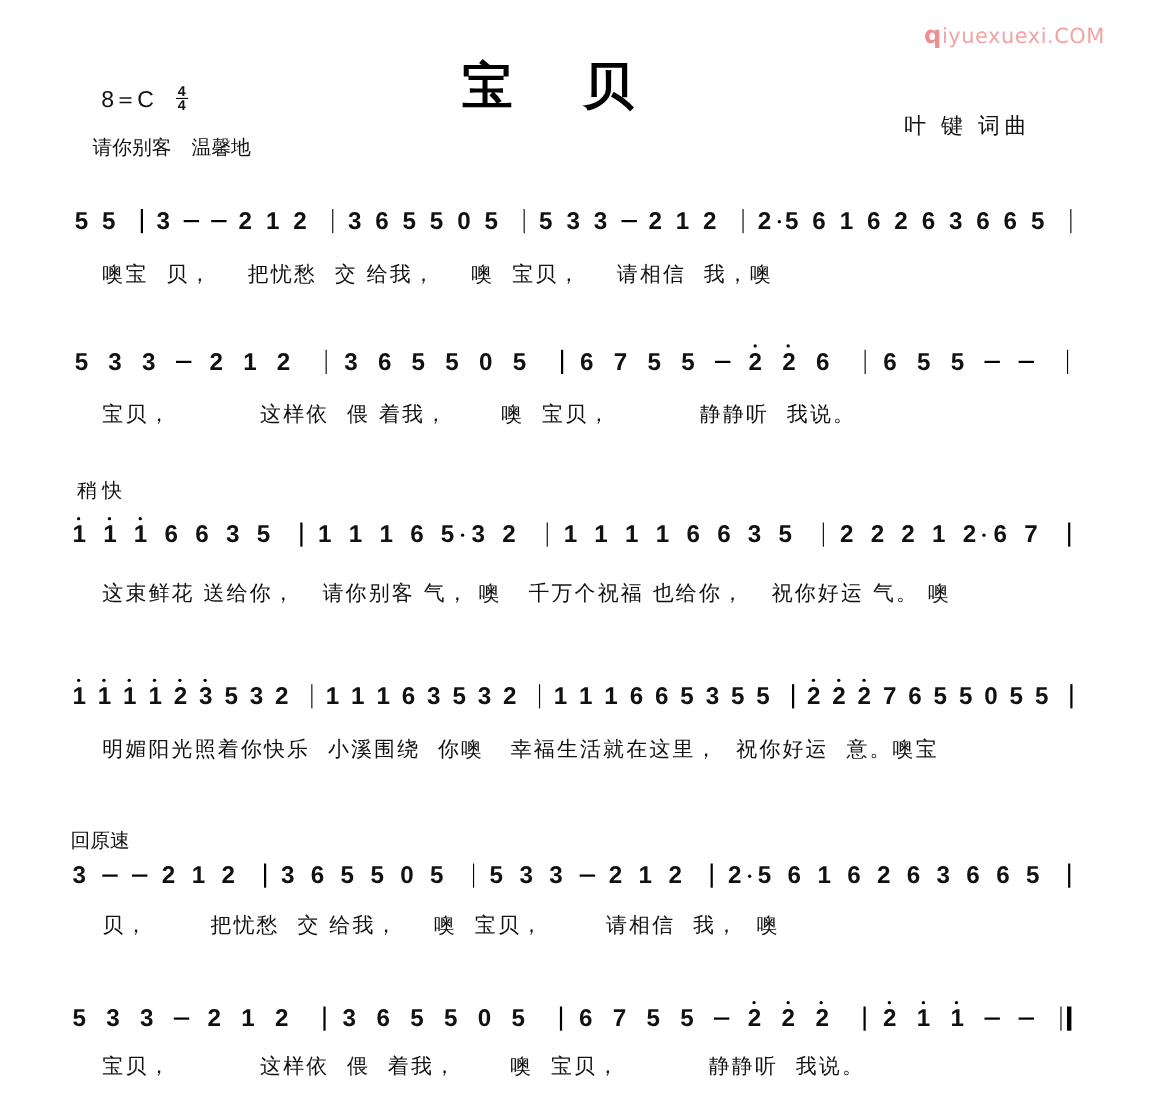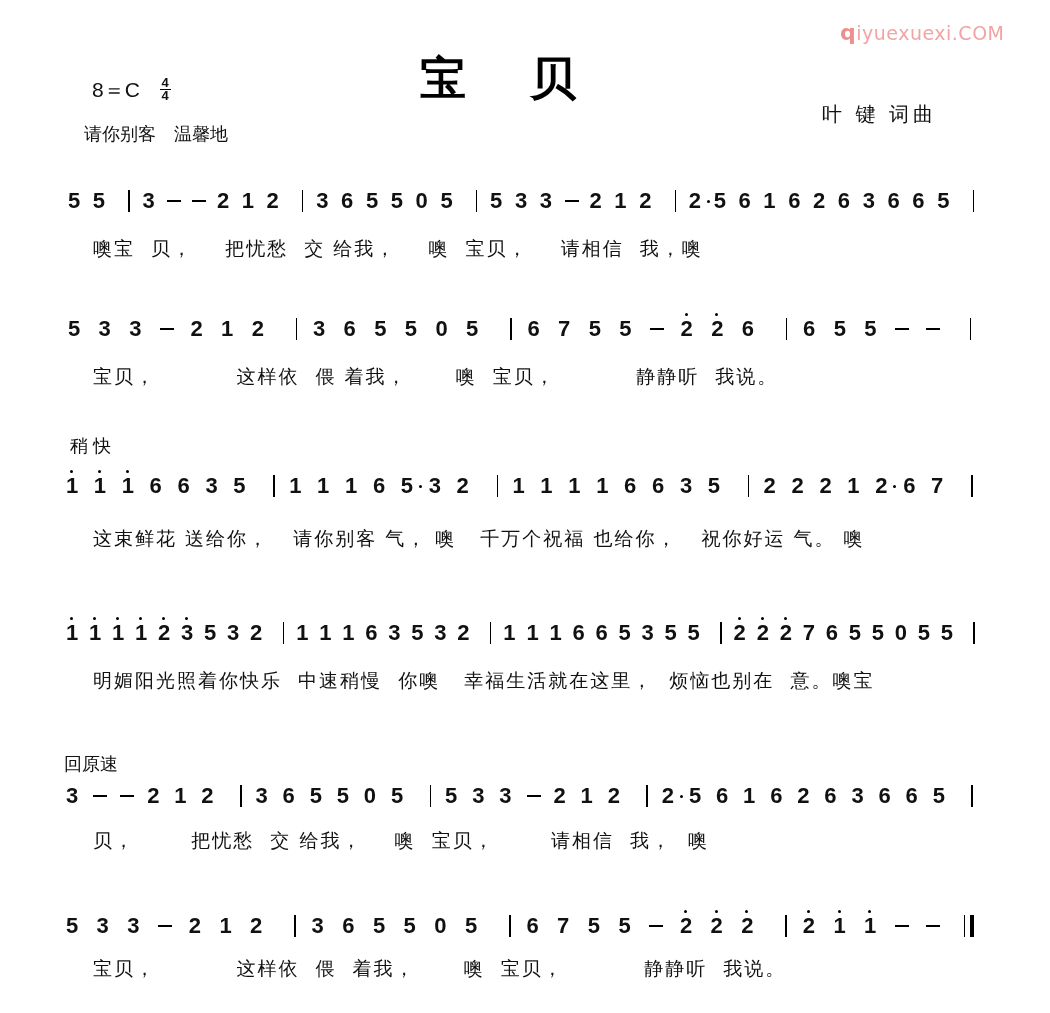--- a/index.html
+++ b/index.html
@@ -257,15 +257,15 @@
     <div class="note" style="left: 831.5px;">1<span class="dot-high"></span></div>
     <div class="note" style="left: 862.2px;">1<span class="dot-high"></span></div>
     <div class="dash" style="left: 894.9px;"></div>
     <div class="dash" style="left: 925.6px;"></div>
     <div class="barline final" style="left: 969.65px;"></div>
   </div>
 
 <div class="abs lyric" style="left:64px;top:236px;">噢宝  贝，    把忧愁  交 给我，    噢  宝贝，    请相信  我，噢</div>
 <div class="abs lyric" style="left:64px;top:364px;">宝贝，          这样依  偎 着我，      噢  宝贝，          静静听  我说。</div>
 <div class="abs lyric" style="left:64px;top:514px;margin-top:12px;">这束鲜花 送给你，   请你别客 气， 噢   千万个祝福 也给你，   祝你好运 气。 噢</div>
-<div class="abs lyric" style="left:64px;top:668px;">明媚阳光照着你快乐  中速稍慢  你噢   幸福生活就在这里，  烦恼也别在  意。噢宝</div>
+<div class="abs lyric" style="left:64px;top:668px;">明媚阳光照着你快乐  小溪围绕  你噢   幸福生活就在这里，  祝你好运  意。噢宝</div>
 <div class="abs lyric" style="left:64px;top:828px;">贝，       把忧愁  交 给我，    噢  宝贝，       请相信  我，  噢</div>
 <div class="abs lyric" style="left:64px;top:956px;">宝贝，          这样依  偎  着我，      噢  宝贝，          静静听  我说。</div>
 
 </body></html>

